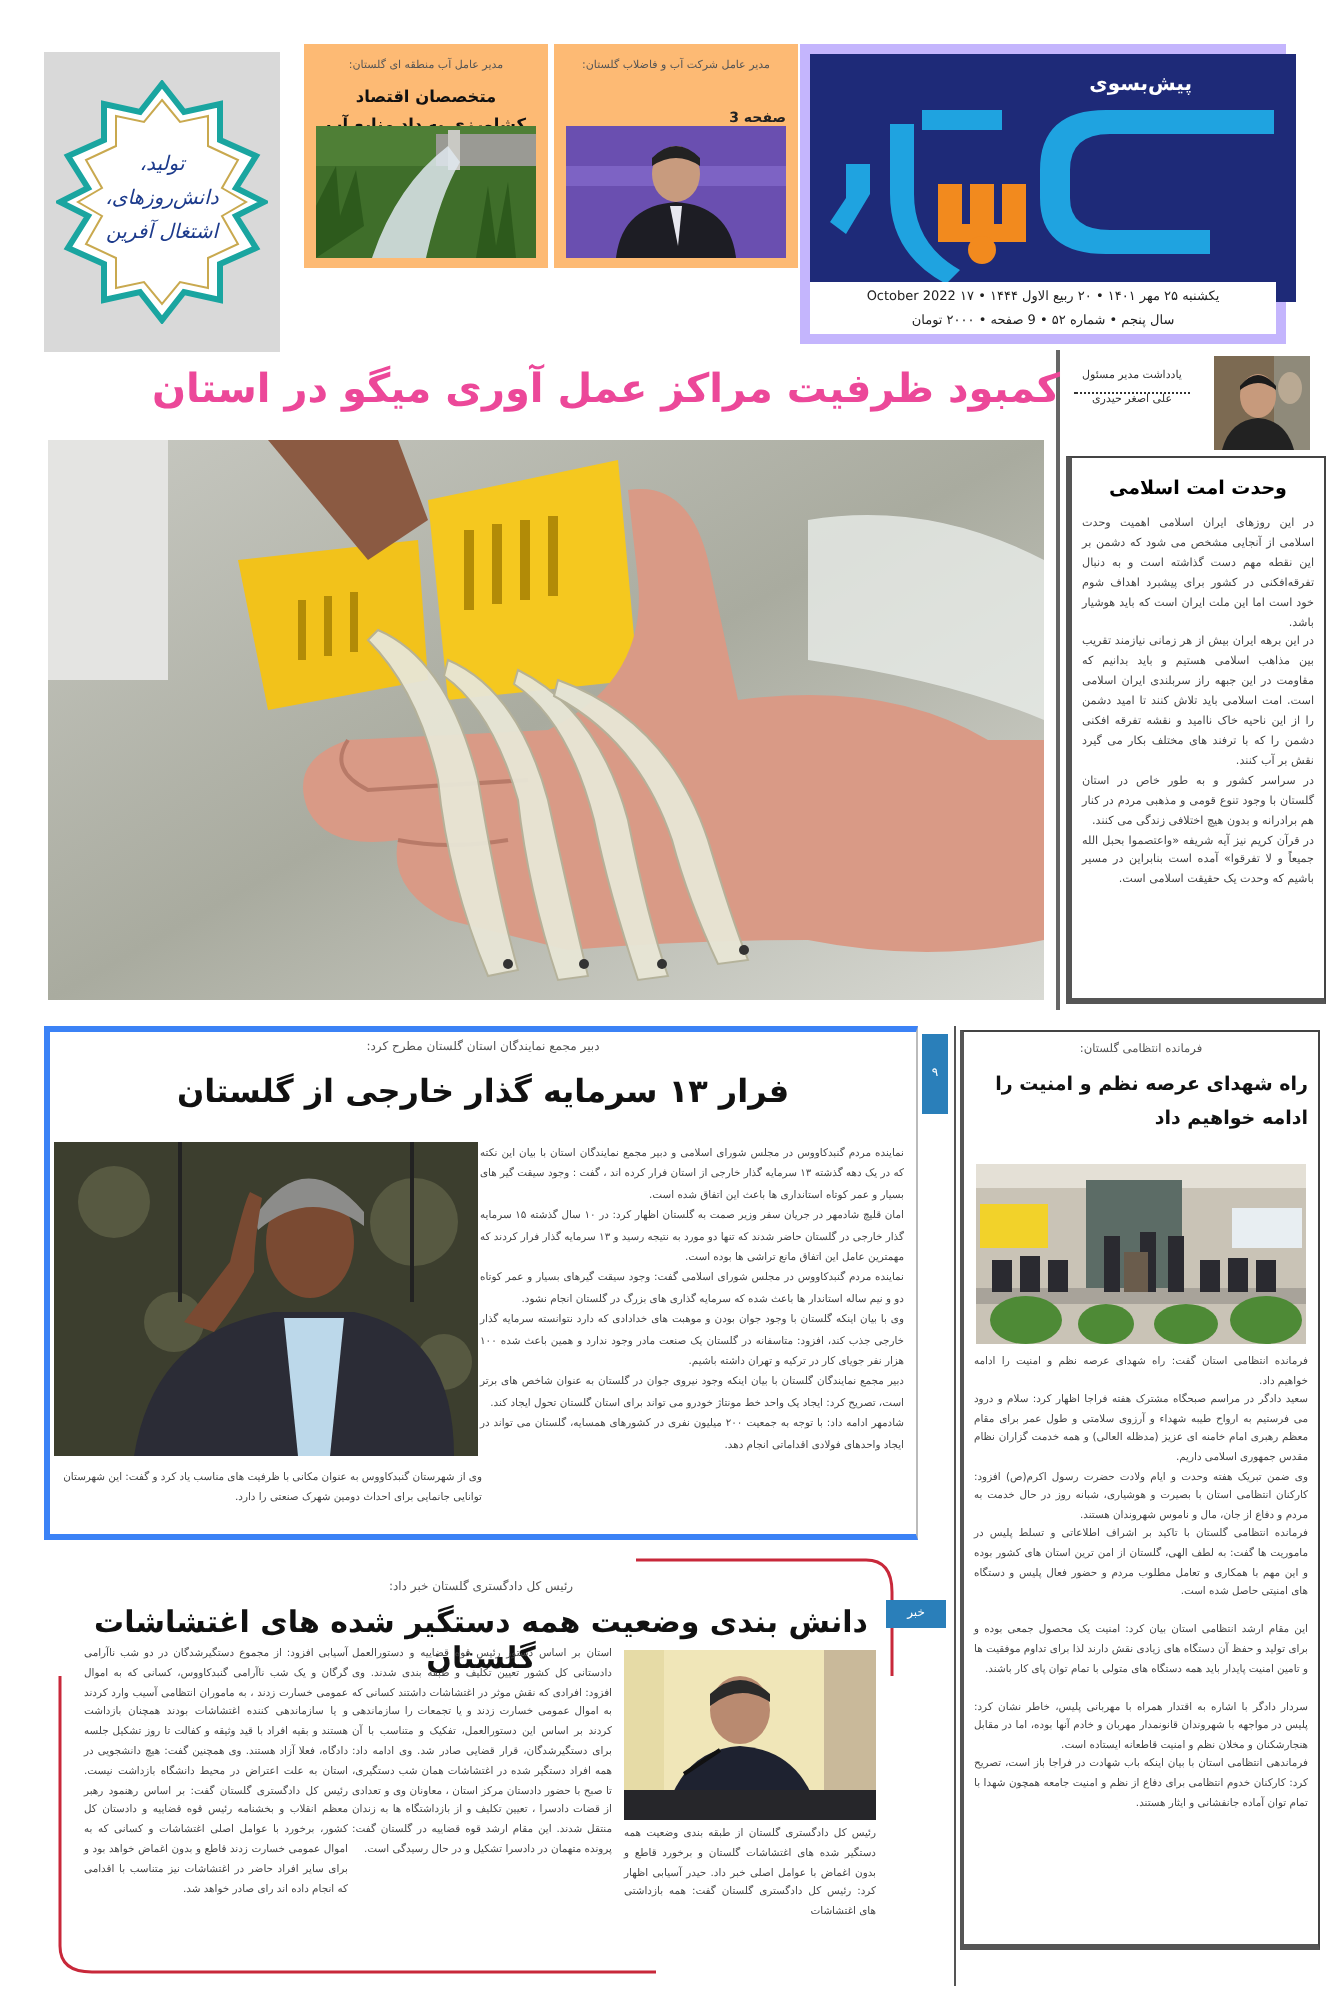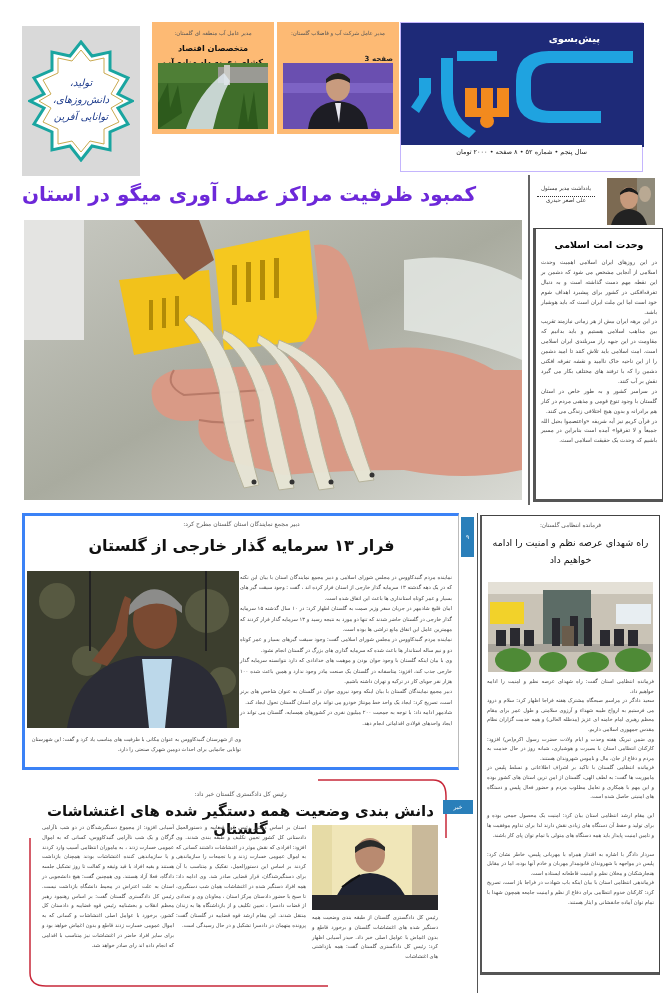--- a/index.html
+++ b/index.html
@@ -4,21 +4,21 @@
 <style>
   * { box-sizing: border-box; margin: 0; padding: 0; }
   html, body { width: 667px; height: 1000px; background: #ffffff; overflow: hidden; }
   body { position: relative; font-family: "DejaVu Sans", sans-serif; direction: rtl; color: #222; }
 
   .abs { position: absolute; }
 
   
   .masthead {
     left: 400px; top: 22px; width: 243px; height: 150px;
-    background: #1e2a78; border: 1px solid #c4b5fd;
+    background: #1e2a78; border: 5px solid #c4b5fd;
   }
   .masthead .pre-logo {
     position: absolute; right: 42px; top: 10px; color: #fff; font-size: 10px; font-weight: bold;
   }
   .masthead .logo-area { position: absolute; left: 0; top: 0; width: 243px; height: 124px; }
   .masthead .dateline {
     position: absolute; left: 0; bottom: 0; width: 100%; height: 26px;
     background: #fff; color: #222; font-size: 6.5px; text-align: center; line-height: 12px; padding-top: 1px;
   }
 
@@ -46,22 +46,22 @@
     left: 533px; top: 228px; width: 130px; height: 274px;
     border: 1px solid #444; border-left: 3px solid #555; border-bottom: 3px solid #555; background: #fff;
     padding: 6px 5px;
   }
   .editorial-box .title { font-size: 9.5px; font-weight: bold; text-align: center; margin: 4px 0 8px 0; color: #000; }
   .editorial-box .body { font-size: 5.6px; line-height: 9.9px; color: #444; text-align: justify; }
   .editorial-box .body p { margin-bottom: 0; }
 
   
   .main-headline {
-    left: 22px; top: 182px; width: 508px; text-align: left;
-    font-size: 20px; font-weight: bold; color: #6d28d9;
+    left: 22px; top: 182px; width: 508px; text-align: right;
+    font-size: 20px; font-weight: bold; color: #ec4899;
   }
   .main-photo { left: 24px; top: 220px; width: 498px; height: 280px; }
   .col-rule { left: 528px; top: 175px; width: 2px; height: 330px; background: #666; }
 
   
   .article2 { left: 22px; top: 513px; width: 437px; height: 257px; border: 3px solid #3b82f6; border-right: 1px solid #bbb; background: #fff; }
   .article2 .kicker { position: absolute; left: 0; right: 0; top: 4px; text-align: center; font-size: 6px; color: #555; }
   .article2 .title { position: absolute; left: 0; right: 0; top: 20px; text-align: center; font-size: 16px; font-weight: bold; color: #111; }
   .article2 .photo { position: absolute; left: 2px; top: 55px; width: 212px; height: 157px; }
   .article2 .body { position: absolute; right: 6px; top: 56px; width: 212px; font-size: 5.2px; line-height: 10.4px; color: #444; text-align: justify; }
@@ -69,21 +69,21 @@
   .tab-marker { background: #2a7fba; color: #fff; font-size: 6px; text-align: center; }
   .tab-1 { left: 461px; top: 517px; width: 13px; height: 40px; line-height: 40px; }
   .vrule2 { left: 477px; top: 513px; width: 1px; height: 480px; background: #555; }
 
   
   .article3 {
     left: 480px; top: 515px; width: 180px; height: 460px;
     border: 1px solid #444; border-bottom: 3px solid #555; border-left: 2px solid #555; background: #fff; padding: 0 5px;
   }
   .article3 .kicker { text-align: center; font-size: 5.8px; color: #555; margin-top: 6px; }
-  .article3 .title { text-align: center; font-size: 9.5px; font-weight: normal; line-height: 17px; margin-top: 6px; color: #111; }
+  .article3 .title { text-align: right; font-size: 9.5px; font-weight: bold; line-height: 17px; margin-top: 6px; color: #111; }
   .article3 .photo { position: absolute; left: 6px; top: 66px; width: 165px; height: 90px; }
   .article3 .body { position: absolute; left: 5px; right: 5px; top: 161px; font-size: 5.2px; line-height: 9.6px; color: #444; text-align: justify; }
 
   
   .article4-frame { left: 28px; top: 778px; width: 420px; height: 212px; }
   .article4 .kicker { left: 22px; top: 790px; width: 437px; text-align: center; font-size: 6px; color: #555; }
   .article4 .title { left: 22px; top: 802px; width: 437px; text-align: center; font-size: 15px; font-weight: bold; color: #111; }
   .tab-2 { left: 443px; top: 800px; width: 30px; height: 14px; line-height: 14px; }
   .article4 .photo { left: 312px; top: 825px; width: 126px; height: 85px; }
   .article4 .caption { left: 312px; top: 913px; width: 126px; font-size: 5.2px; line-height: 9.8px; color: #444; text-align: justify; }
@@ -102,21 +102,22 @@
     <rect x="80" y="65" width="12" height="28" fill="#f28a1e"></rect>
     <rect x="64" y="65" width="12" height="28" fill="#f28a1e"></rect>
     <rect x="64" y="85" width="44" height="9" fill="#f28a1e"></rect>
     <circle cx="86" cy="98" r="7" fill="#f28a1e"></circle>
     <path d="M40 35 L52 35 L52 70 Q52 95 75 108 L68 115 Q40 100 40 70 Z" fill="#1fa3e0"></path>
     <path d="M18 55 L30 55 L30 70 L18 90 L10 84 L18 72 Z" fill="#1fa3e0"></path>
     <rect x="56" y="28" width="40" height="10" fill="#1fa3e0"></rect>
   </svg>
   <span class="pre-logo">پیش‌بسوی</span>
   <div class="dateline">
-    <div>سال پنجم • شماره ۵۲ • ۸ صفحه • ۲۰۰۰ تومان</div>
+    <div>یکشنبه ۲۵ مهر ۱۴۰۱ • ۲۰ ربیع الاول ۱۴۴۴ • ۱۷ October 2022</div>
+    <div>سال پنجم • شماره ۵۲ • 9 صفحه • ۲۰۰۰ تومان</div>
   </div>
 </div>
 
 <div class="abs teaser" style="left:277px;">
   <div class="kicker">مدیر عامل شرکت آب و فاضلاب گلستان:</div>
   <div class="page">صفحه 3</div>
   <svg class="photo" viewBox="0 0 110 66" preserveAspectRatio="none">
     <rect width="110" height="66" fill="#6a4fb0"></rect>
     <rect x="0" y="20" width="110" height="10" fill="#7d63c4"></rect>
     <ellipse cx="55" cy="24" rx="12" ry="14" fill="#c89b7e"></ellipse>
@@ -142,21 +143,21 @@
 </div>
 
 <div class="abs slogan-box">
   <svg style="position:absolute;left:6px;top:14px;width:106px;height:122px;" viewBox="0 0 106 122">
     <path d="M53 2 L64 16 L82 12 L82 30 L100 38 L90 54 L104 61 L90 68 L100 84 L82 92 L82 110 L64 106 L53 120 L42 106 L24 110 L24 92 L6 84 L16 68 L2 61 L16 54 L6 38 L24 30 L24 12 L42 16 Z" fill="#ffffff" stroke="#1aa5a0" stroke-width="3"></path>
     <path d="M53 10 L62 21 L76 18 L76 33 L91 40 L83 54 L95 61 L83 68 L91 82 L76 89 L76 104 L62 101 L53 112 L44 101 L30 104 L30 89 L15 82 L23 68 L11 61 L23 54 L15 40 L30 33 L30 18 L44 21 Z" fill="none" stroke="#c9a94f" stroke-width="1"></path>
   </svg>
   <div style="position:absolute;left:0;right:0;top:48px;text-align:center;color:#1d3b8c;font-family:'DejaVu Serif',serif;font-size:10px;line-height:17px;font-style:italic;">
     <div>تولید،</div>
     <div>دانش‌روزهای،</div>
-    <div>توانایی آفرین</div>
+    <div>اشتغال آفرین</div>
   </div>
 </div>
 
 <div class="abs editorial-head">
   <div class="label">یادداشت مدیر مسئول</div>
   <div class="dots"></div>
   <div class="author">علی اصغر حیدری</div>
   <svg class="photo" viewBox="0 0 48 47" preserveAspectRatio="none">
     <rect width="48" height="47" fill="#7c6a52"></rect>
     <rect x="30" y="0" width="18" height="47" fill="#8f8a7a"></rect>

